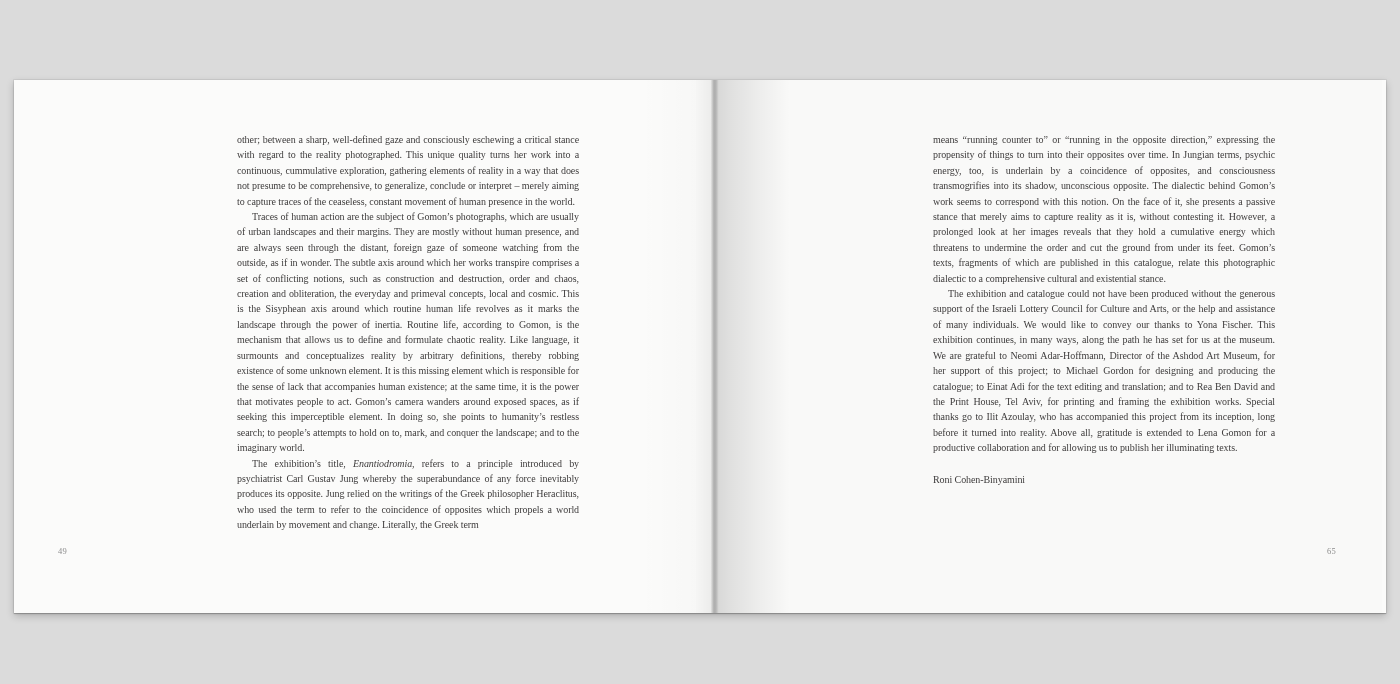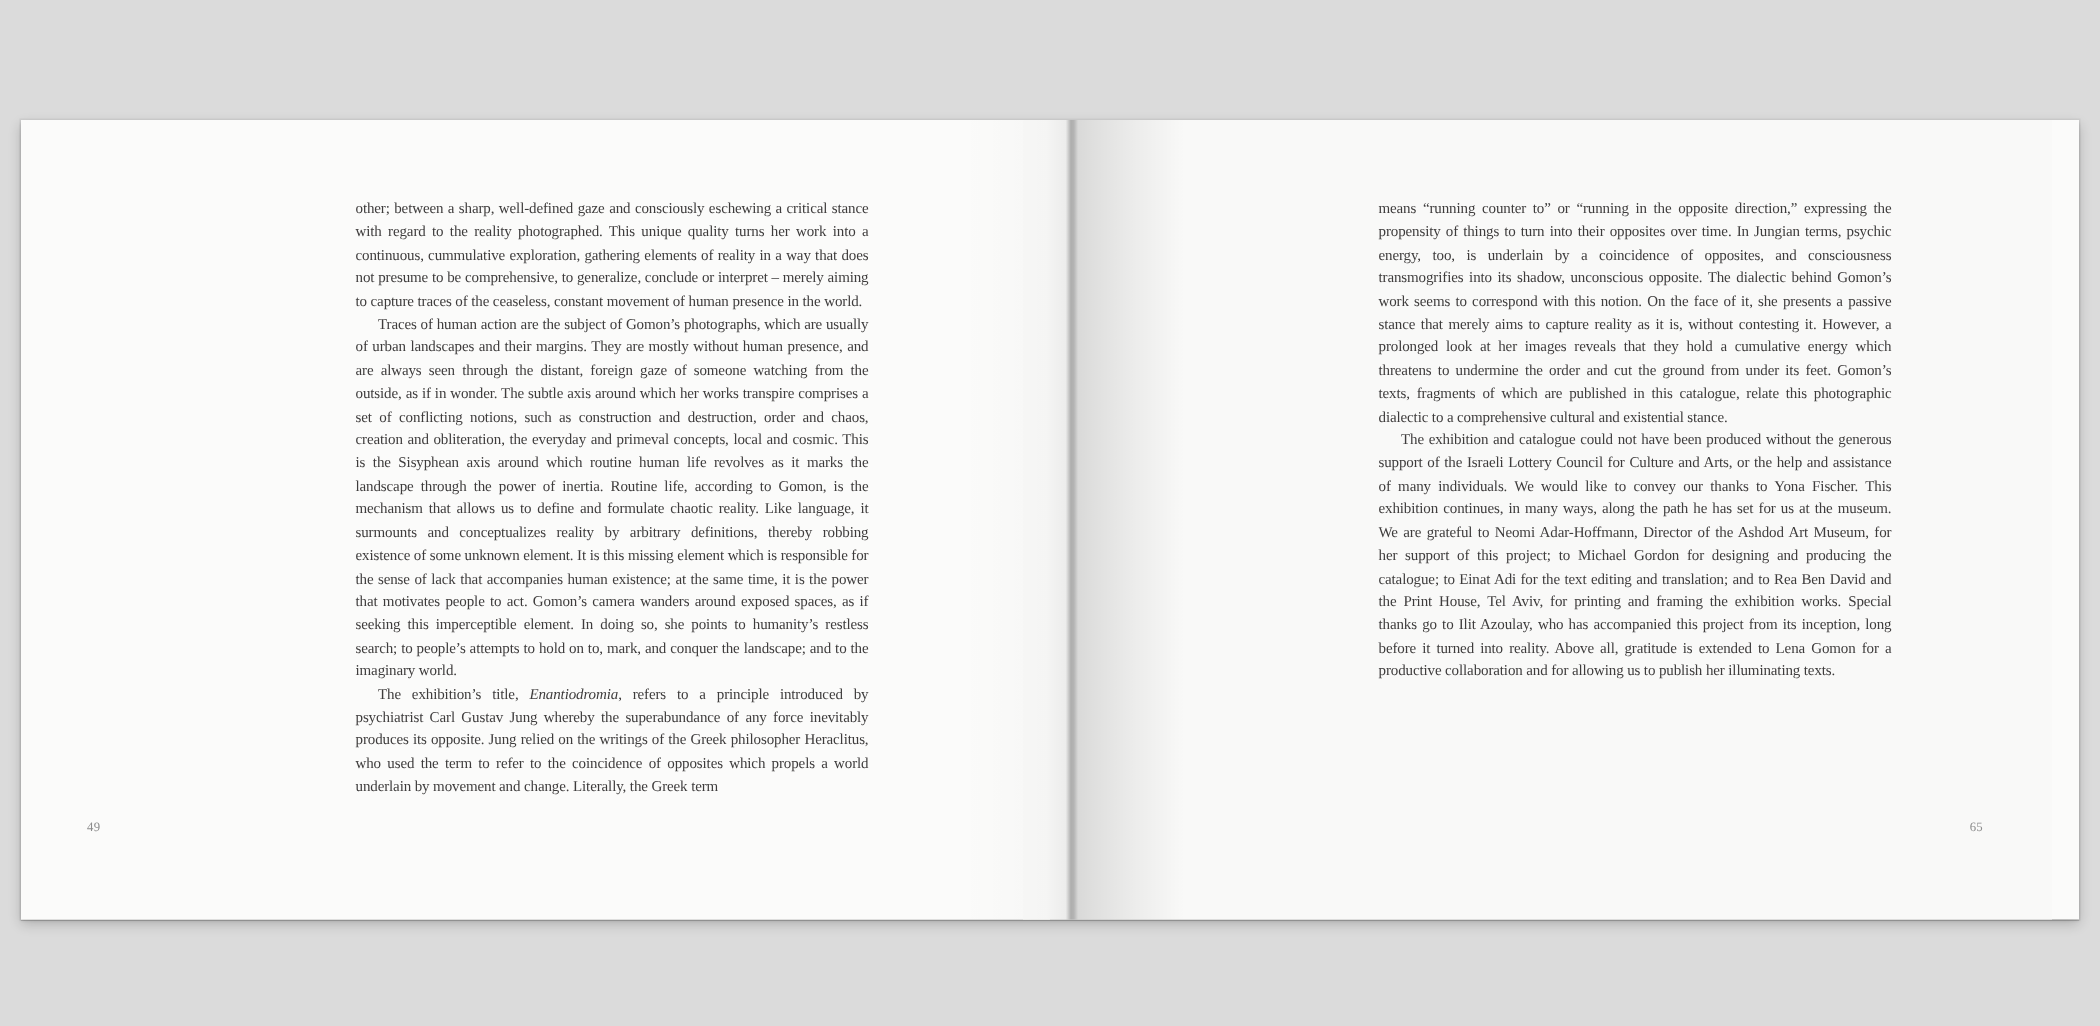--- a/index.html
+++ b/index.html
@@ -23,21 +23,21 @@
     width: 1372px; height: 533px;
     background: var(--page);
     box-shadow:
       0 1px 0 rgba(0,0,0,0.12),
       0 3px 8px rgba(0,0,0,0.20),
       0 1px 2px rgba(0,0,0,0.14);
     outline: 1px solid rgba(0,0,0,0.05);
   }
   .page { position: absolute; top: 0; height: 100%; width: 686px; }
   .page.left  { left: 0;    background: var(--page); }
-  .page.right { left: 668px; background: var(--page-right); }
+  .page.right { left: 682px; background: var(--page-right); }
   .gutter {
     position: absolute; top: 0; height: 100%;
     left: 626px; width: 150px;
     pointer-events: none;
     background: linear-gradient(to right,
       rgba(0,0,0,0.00) 0%,
       rgba(0,0,0,0.015) 38%,
       rgba(0,0,0,0.05) 47%,
       rgba(0,0,0,0.30) 49.3%,
       rgba(0,0,0,0.28) 50.6%,
@@ -86,19 +86,20 @@
           <p class="para indent"><span>Traces of human action are the subject of Gomon’s photographs, which are usually of urban landscapes and their margins. They are mostly without human presence, and are always seen through the distant, foreign gaze of someone watching from the outside, as if in wonder. The subtle axis around which her works transpire comprises a set of conflicting notions, such as construction and destruction, order and chaos, creation and obliteration, the everyday and primeval concepts, local and cosmic. This is the Sisyphean axis around which routine human life revolves as it marks the landscape through the power of inertia. Routine life, according to Gomon, is the mechanism that allows us to define and formulate chaotic reality. Like language, it surmounts and conceptualizes reality by arbitrary definitions, thereby robbing existence of some unknown element. It is this missing element which is responsible for the sense of lack that accompanies human existence; at the same time, it is the power that motivates people to act. Gomon’s camera wanders around exposed spaces, as if seeking this imperceptible element. In doing so, she points to humanity’s restless search; to people’s attempts to hold on to, mark, and conquer the landscape; and to the imaginary world.</span></p>
           <p class="para indent"><span>The exhibition’s title, </span><em>Enantiodromia</em><span>, refers to a principle introduced by psychiatrist Carl Gustav Jung whereby the superabundance of any force inevitably produces its opposite. Jung relied on the writings of the Greek philosopher Heraclitus, who used the term to refer to the coincidence of opposites which propels a world underlain by movement and change. Literally, the Greek term</span></p>
         </div>
       <div class="page-number">49</div>
     </div>
 
     <div class="page right">
       <div class="text-column">
       <p class="para"><span>means “running counter to” or “running in the opposite direction,” expressing the propensity of things to turn into their opposites over time. In Jungian terms, psychic energy, too, is underlain by a coincidence of opposites, and consciousness transmogrifies into its shadow, unconscious opposite. The dialectic behind Gomon’s work seems to correspond with this notion. On the face of it, she presents a passive stance that merely aims to capture reality as it is, without contesting it. However, a prolonged look at her images reveals that they hold a cumulative energy which threatens to undermine the order and cut the ground from under its feet. Gomon’s texts, fragments of which are published in this catalogue, relate this photographic dialectic to a comprehensive cultural and existential stance.</span></p>
           <p class="para indent"><span>The exhibition and catalogue could not have been produced without the generous support of the Israeli Lottery Council for Culture and Arts, or the help and assistance of many individuals. We would like to convey our thanks to Yona Fischer. This exhibition continues, in many ways, along the path he has set for us at the museum. We are grateful to Neomi Adar-Hoffmann, Director of the Ashdod Art Museum, for her support of this project; to Michael Gordon for designing and producing the catalogue; to Einat Adi for the text editing and translation; and to Rea Ben David and the Print House, Tel Aviv, for printing and framing the exhibition works. Special thanks go to Ilit Azoulay, who has accompanied this project from its inception, long before it turned into reality. Above all, gratitude is extended to Lena Gomon for a productive collaboration and for allowing us to publish her illuminating texts.</span></p>
+          <p class="para signature">Roni Cohen-Binyamini</p>
         </div>
       <div class="page-number">65</div>
     </div>
 
     <div class="gutter"></div>
   </div>
 </div>
 
 </body></html>

